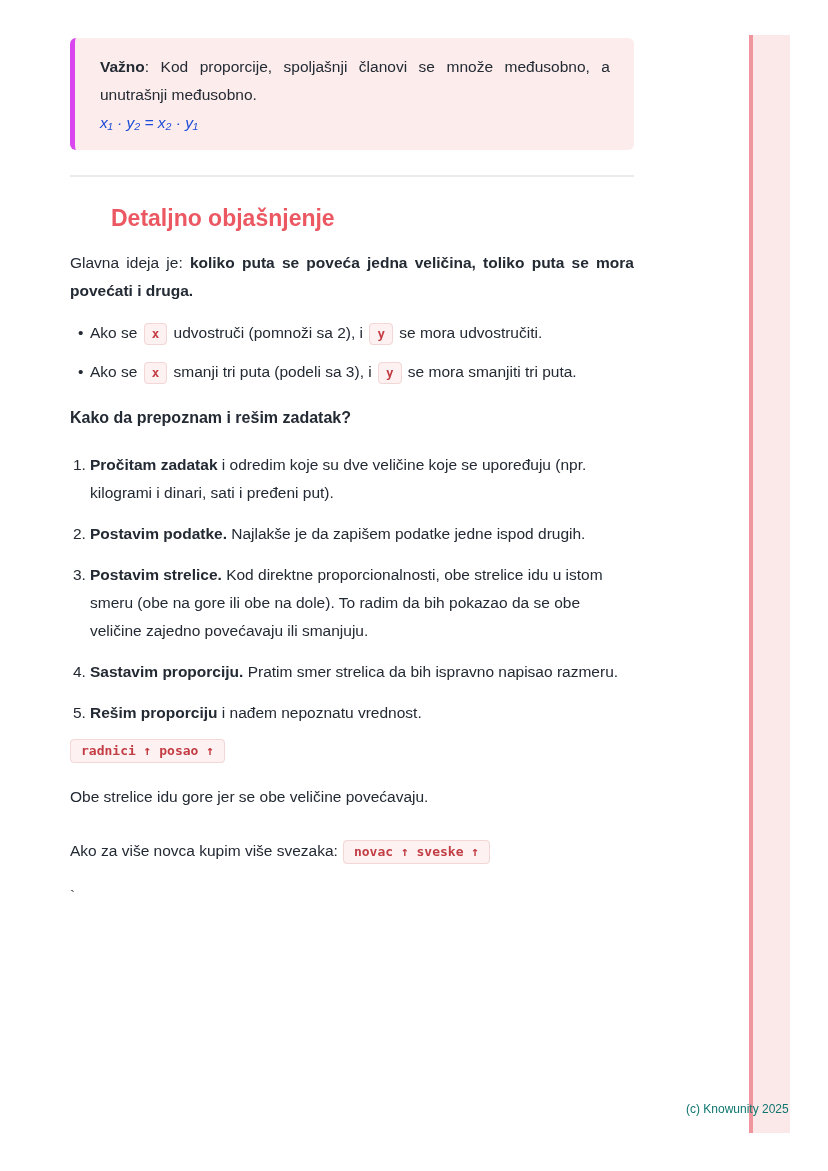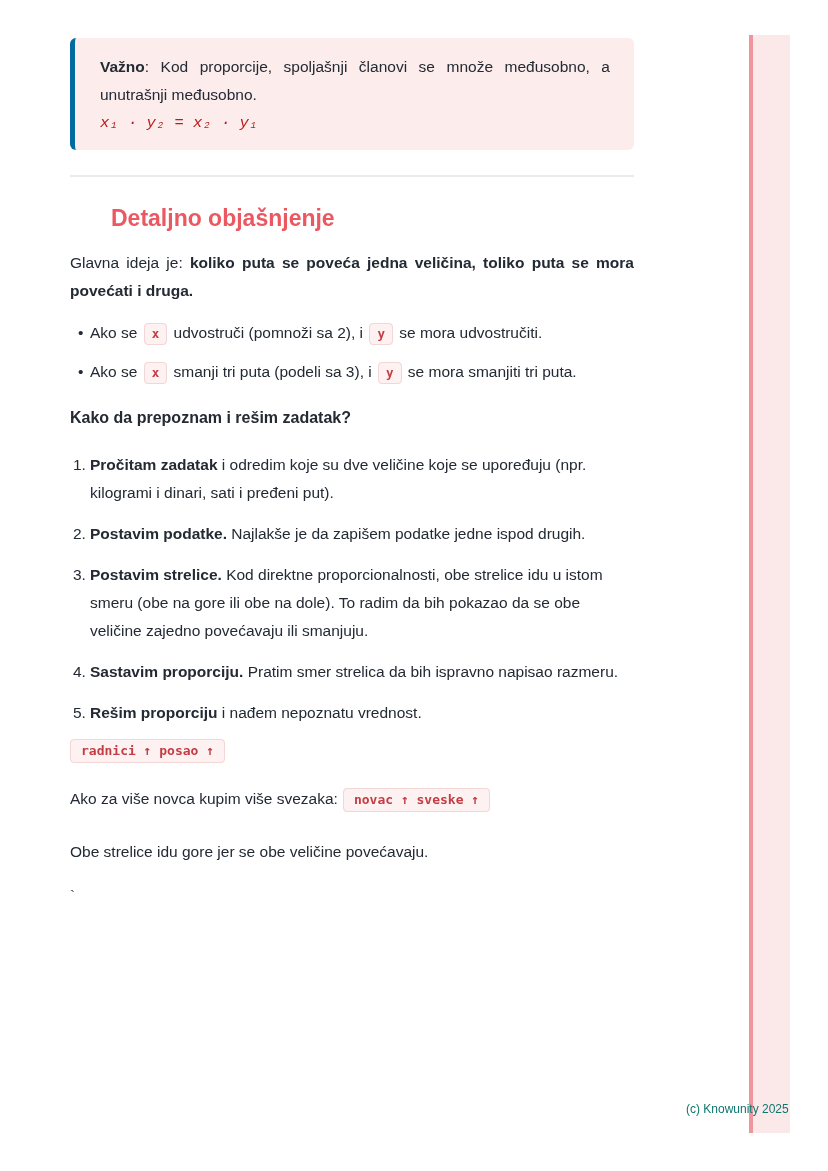--- a/index.html
+++ b/index.html
@@ -15,34 +15,34 @@
   }
   .content {
     position: absolute;
     left: 70px;
     top: 38px;
     width: 564px;
   }
   
   .callout {
     background: #fcecec;
-    border-left: 5px solid #0369a1;
+    border-left: 5px solid #d946ef;
     border-radius: 6px;
     padding: 15px 24px 13px 25px;
     font-size: 15.5px;
     line-height: 28px;
   }
   .callout-text { text-align: justify; }
   .callout-label { font-weight: bold; }
   .callout-formula {
-    font-family: Liberation Mono, monospace;
+    font-family: Liberation Sans, sans-serif;
     font-style: italic;
     font-size: 15.5px;
     line-height: 28px;
-    color: #b91c1c;
+    color: #1d4ed8;
   }
   hr.divider {
     border: none;
     border-top: 2px solid #ebebeb;
     margin-top: 25px;
   }
   h2.section-heading {
     margin-top: 26px;
     font-size: 23px;
     line-height: 30px;
@@ -197,23 +197,23 @@
         <span class="step-num">5.</span>
         <span class="step-body"><span class="step-bold">Rešim proporciju</span><span> i nađem nepoznatu vrednost.</span></span>
       </li>
     </ol>
 
 
     <div class="badge-line">
       <span class="code-badge">radnici ↑ posao ↑</span>
     </div>
 
+    <p class="body-p closing-p">Obe strelice idu gore jer se obe veličine povećavaju.</p>
+
     <p class="body-p example-inline"><span>Ako za više novca kupim više svezaka:</span><span class="code-badge">novac ↑ sveske ↑</span></p>
-
-    <p class="body-p closing-p">Obe strelice idu gore jer se obe veličine povećavaju.</p>
 
     <p class="stray-p">`</p>
 
   </div>
 
   <div class="side-bar"></div>
 
   <div class="footer-credit">(c) Knowunity 2025</div>
 </div>
 

